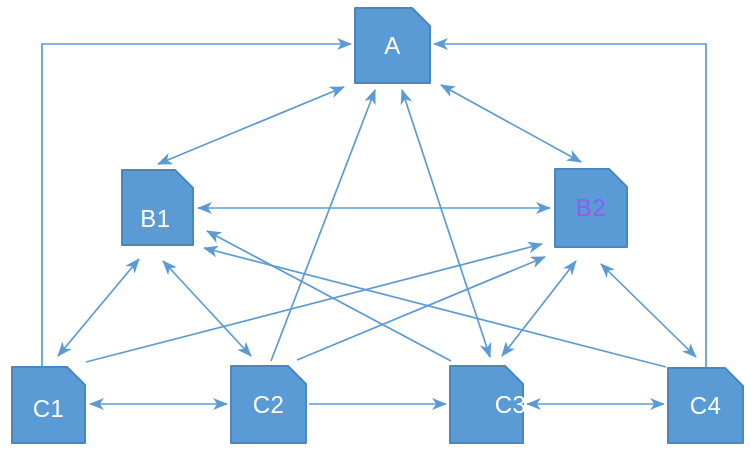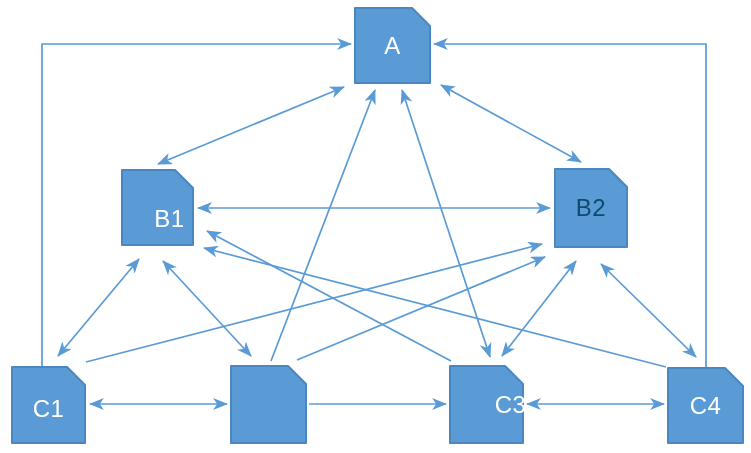--- a/index.html
+++ b/index.html
@@ -70,18 +70,19 @@
       <polygon points="355,8 412,8 430,26 430,83 355,83" fill="#5b9bd5" stroke="#4a86c0" stroke-width="2" stroke-linejoin="round"></polygon>
       <polygon points="122,170 175,170 193,188 193,245 122,245" fill="#5b9bd5" stroke="#4a86c0" stroke-width="2" stroke-linejoin="round"></polygon>
       <polygon points="555,169 609,169 627,187 627,247 555,247" fill="#5b9bd5" stroke="#4a86c0" stroke-width="2" stroke-linejoin="round"></polygon>
       <polygon points="12,367 67,367 85,385 85,443 12,443" fill="#5b9bd5" stroke="#4a86c0" stroke-width="2" stroke-linejoin="round"></polygon>
       <polygon points="231,366 288,366 306,384 306,443 231,443" fill="#5b9bd5" stroke="#4a86c0" stroke-width="2" stroke-linejoin="round"></polygon>
       <polygon points="450,366 505,366 523,384 523,443 450,443" fill="#5b9bd5" stroke="#4a86c0" stroke-width="2" stroke-linejoin="round"></polygon>
       <polygon points="668,368 725,368 743,386 743,443 668,443" fill="#5b9bd5" stroke="#4a86c0" stroke-width="2" stroke-linejoin="round"></polygon>
     </svg>
 
   <div class="node-label" style="left: 355px; top: 8px; width: 75px; height: 75px; color: rgb(255, 255, 255);">A</div>
-  <div class="node-label" style="left: 134px; top: 170px; width: 71px; height: 97px; color: rgb(255, 255, 255);">B1</div>
-  <div class="node-label" style="left: 555px; top: 169px; width: 72px; height: 78px; color: #0c4a6e;">B2</div>
+  <div class="node-label" style="left: 120px; top: 170px; width: 71px; height: 97px; color: rgb(255, 255, 255);">B1</div>
+  <div class="node-label" style="left: 555px; top: 169px; width: 72px; height: 78px; color: #8b5cf6;">B2</div>
   <div class="node-label" style="left: 12px; top: 371px; width: 73px; height: 76px; color: rgb(255, 255, 255);">C1</div>
+  <div class="node-label" style="left: 231px; top: 366px; width: 75px; height: 77px; color: rgb(255, 255, 255);">C2</div>
   <div class="node-label" style="left: 450px; top: 366px; width: 73px; height: 77px; color: rgb(255, 255, 255); padding-left: 24px;">C3</div>
   <div class="node-label" style="left: 668px; top: 368px; width: 75px; height: 75px; color: rgb(255, 255, 255); border-radius: 6px;">C4</div>
 </div>
 
 </body></html>

